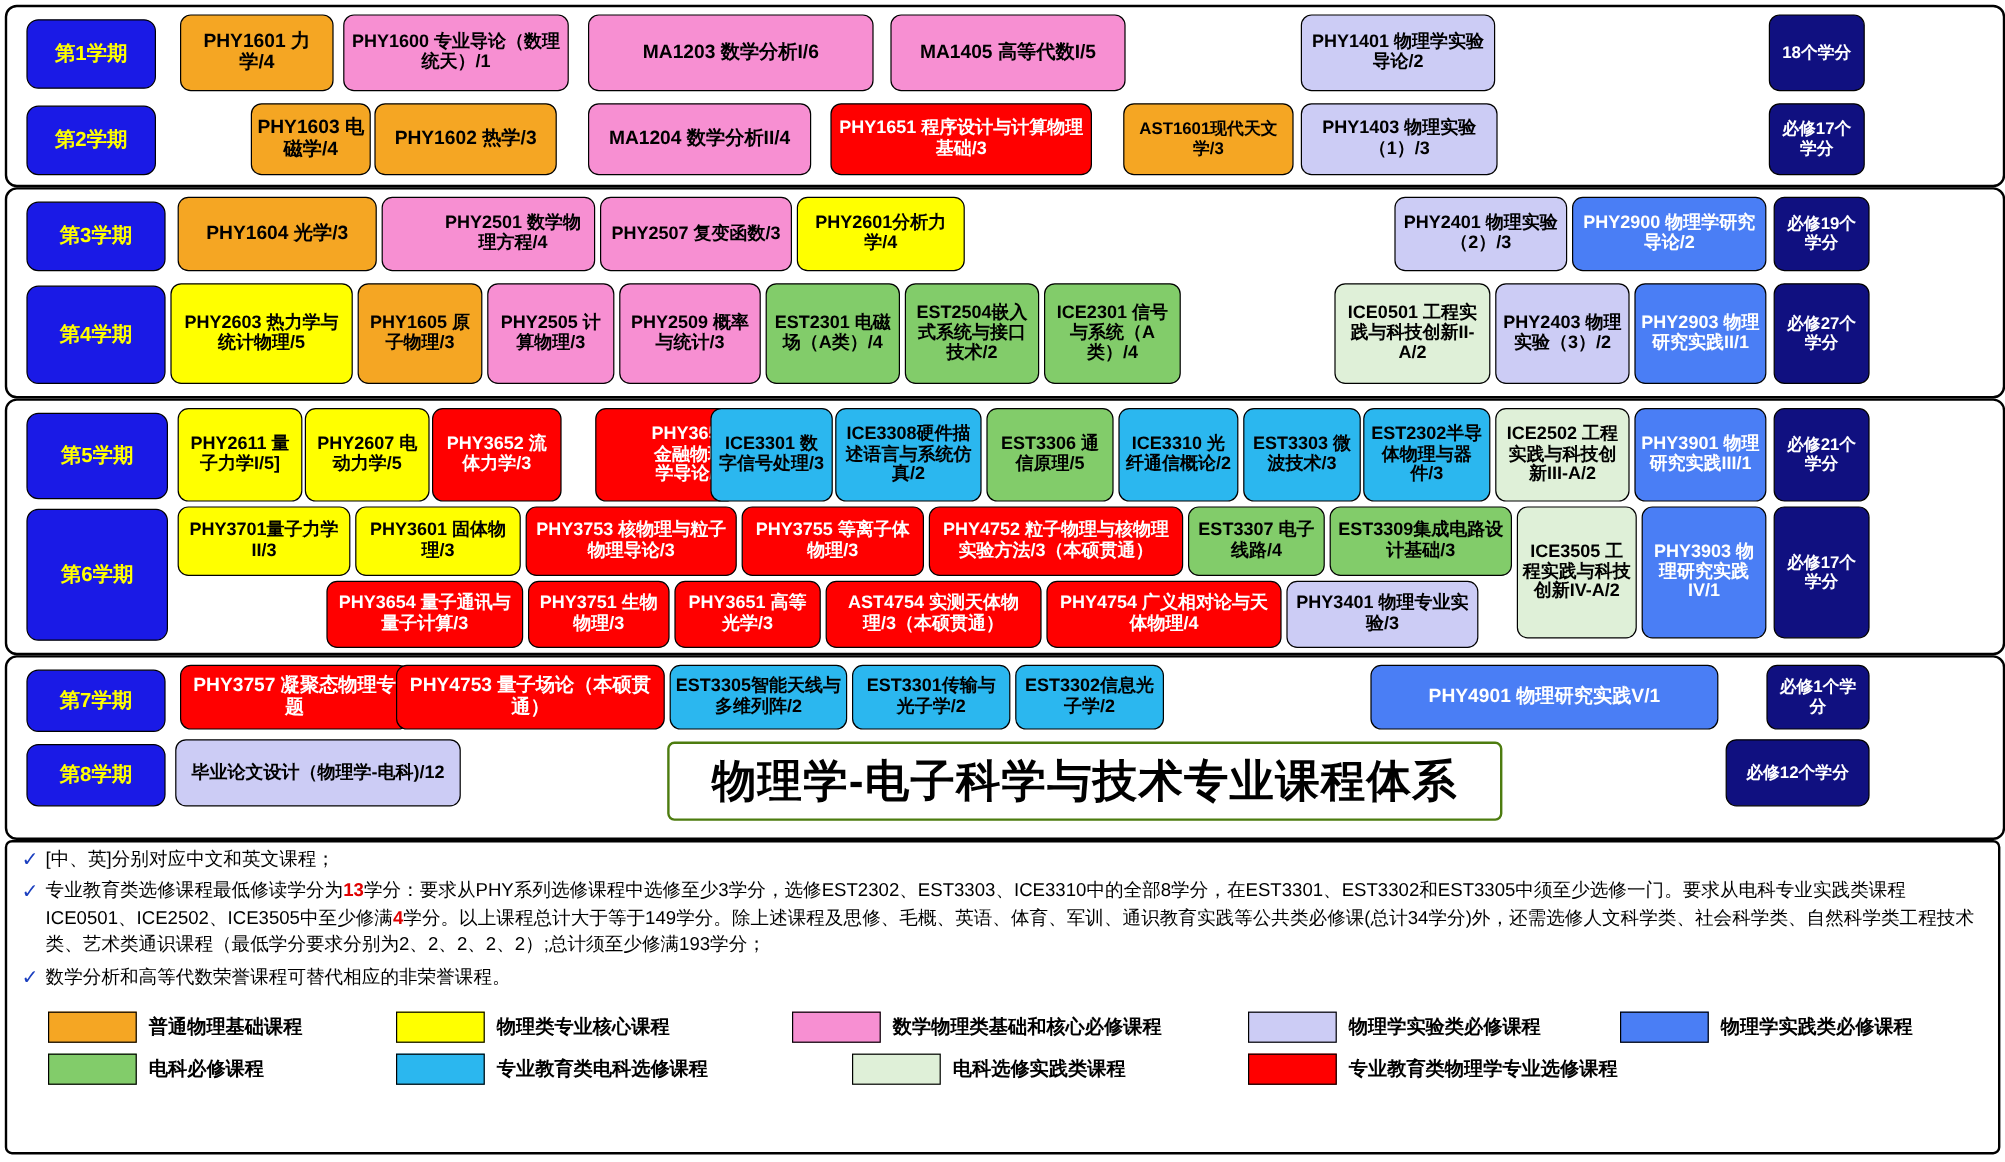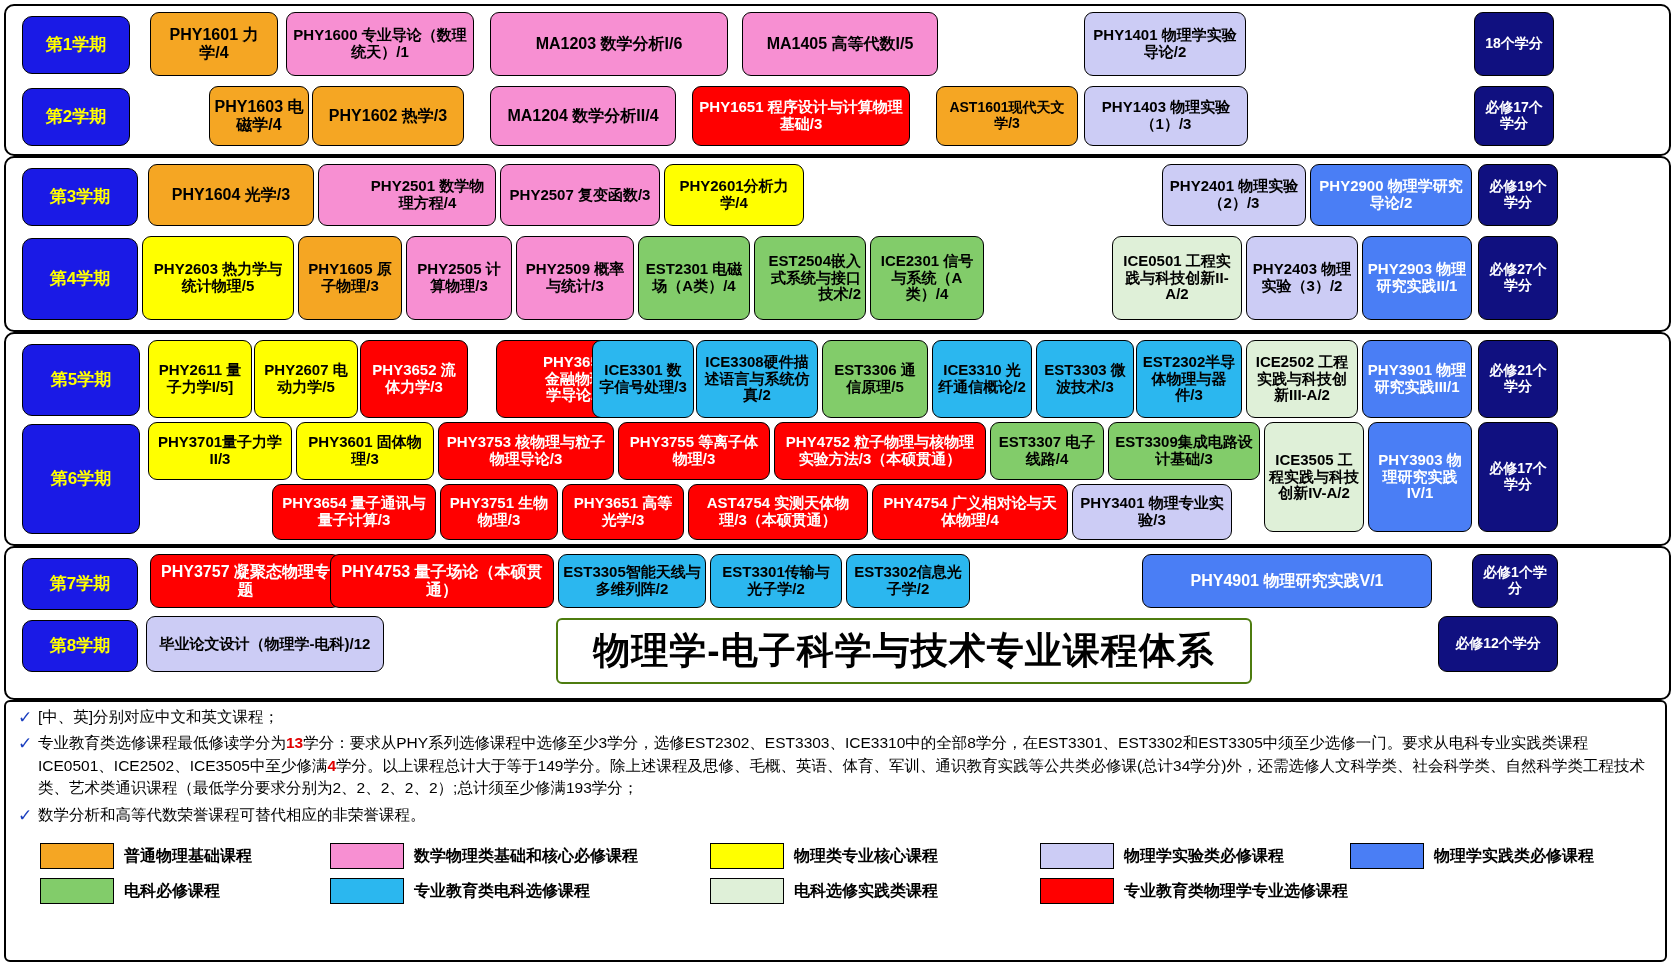--- a/index.html
+++ b/index.html
@@ -90,21 +90,21 @@
   <div class="box c-yellow fs15" style="left:664px;top:164px;width:140px;height:62px;">PHY2601分析力学/4</div>
   <div class="box c-lav fs15" style="left:1162px;top:164px;width:144px;height:62px;">PHY2401 物理实验（2）/3</div>
   <div class="box c-blue fs15" style="left:1310px;top:164px;width:162px;height:62px;">PHY2900 物理学研究导论/2</div>
   <div class="box cred" style="left:1478px;top:164px;width:80px;height:62px;">必修19个学分</div>
 
   <div class="box c-yellow fs15" style="left:142px;top:236px;width:152px;height:84px;">PHY2603 热力学与统计物理/5</div>
   <div class="box c-orange fs15" style="left:298px;top:236px;width:104px;height:84px;">PHY1605 原子物理/3</div>
   <div class="box c-pink fs15" style="left:406px;top:236px;width:106px;height:84px;">PHY2505 计算物理/3</div>
   <div class="box c-pink fs15" style="left:516px;top:236px;width:118px;height:84px;">PHY2509 概率与统计/3</div>
   <div class="box c-green fs15" style="left:638px;top:236px;width:112px;height:84px;">EST2301 电磁场（A类）/4</div>
-  <div class="box c-green fs15" style="left:754px;top:236px;width:112px;height:84px;text-align:right;">EST2504嵌入式系统与接口技术/2</div>
+  <div class="box c-green fs15" style="left:754px;top:236px;width:112px;height:84px;">EST2504嵌入式系统与接口技术/2</div>
   <div class="box c-green fs15" style="left:870px;top:236px;width:114px;height:84px;">ICE2301 信号与系统（A类）/4</div>
   <div class="box c-lgreen fs15" style="left:1112px;top:236px;width:130px;height:84px;">ICE0501 工程实践与科技创新II-A/2</div>
   <div class="box c-lav fs15" style="left:1246px;top:236px;width:112px;height:84px;">PHY2403 物理实验（3）/2</div>
   <div class="box c-blue fs15" style="left:1362px;top:236px;width:110px;height:84px;">PHY2903 物理研究实践II/1</div>
   <div class="box cred" style="left:1478px;top:236px;width:80px;height:84px;">必修27个学分</div>
 
   <div class="grp" style="left:4px;top:332px;width:1663px;height:210px;"></div>
 
   <div class="box sem" style="left:22px;top:344px;width:118px;height:72px;">第5学期</div>
   <div class="box sem" style="left:22px;top:424px;width:118px;height:110px;">第6学期</div>
@@ -173,27 +173,27 @@
       <span class="note-txt">数学分析和高等代数荣誉课程可替代相应的非荣誉课程。</span>
     </div>
   </div>
 
   <div class="legend">
     <div class="lg-row">
       <div class="lg-item" style="width:290px;">
         <span class="sw" style="background:#f5a623;"></span>
         <span class="lg-lab">普通物理基础课程</span>
       </div>
+      <div class="lg-item" style="width:330px;">
+        <span class="sw" style="background:#ffff00;"></span>
+        <span class="lg-lab">物理类专业核心课程</span>
+      </div>
       <div class="lg-item" style="width:380px;">
         <span class="sw" style="background:#f78fd2;"></span>
         <span class="lg-lab">数学物理类基础和核心必修课程</span>
-      </div>
-      <div class="lg-item" style="width:330px;">
-        <span class="sw" style="background:#ffff00;"></span>
-        <span class="lg-lab">物理类专业核心课程</span>
       </div>
       <div class="lg-item" style="width:310px;">
         <span class="sw" style="background:#ccccf5;"></span>
         <span class="lg-lab">物理学实验类必修课程</span>
       </div>
       <div class="lg-item">
         <span class="sw" style="background:#4a7ef5;"></span>
         <span class="lg-lab">物理学实践类必修课程</span>
       </div>
     </div>

